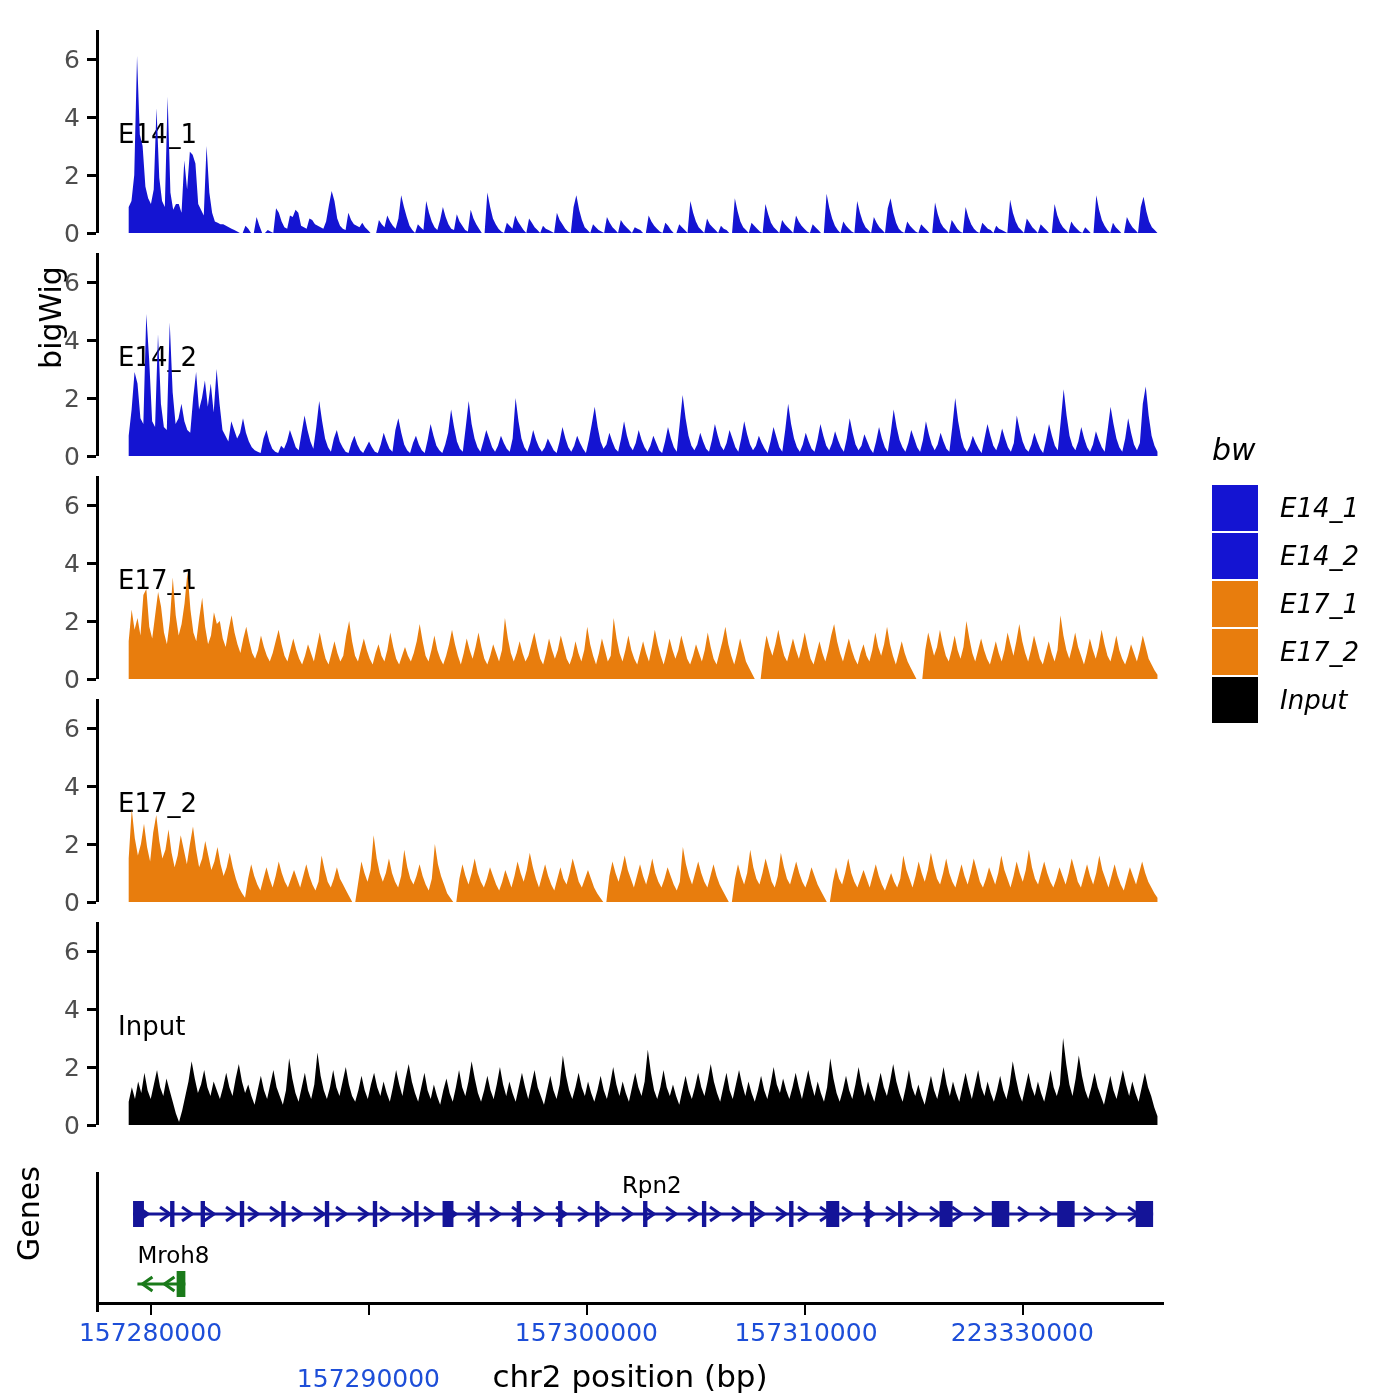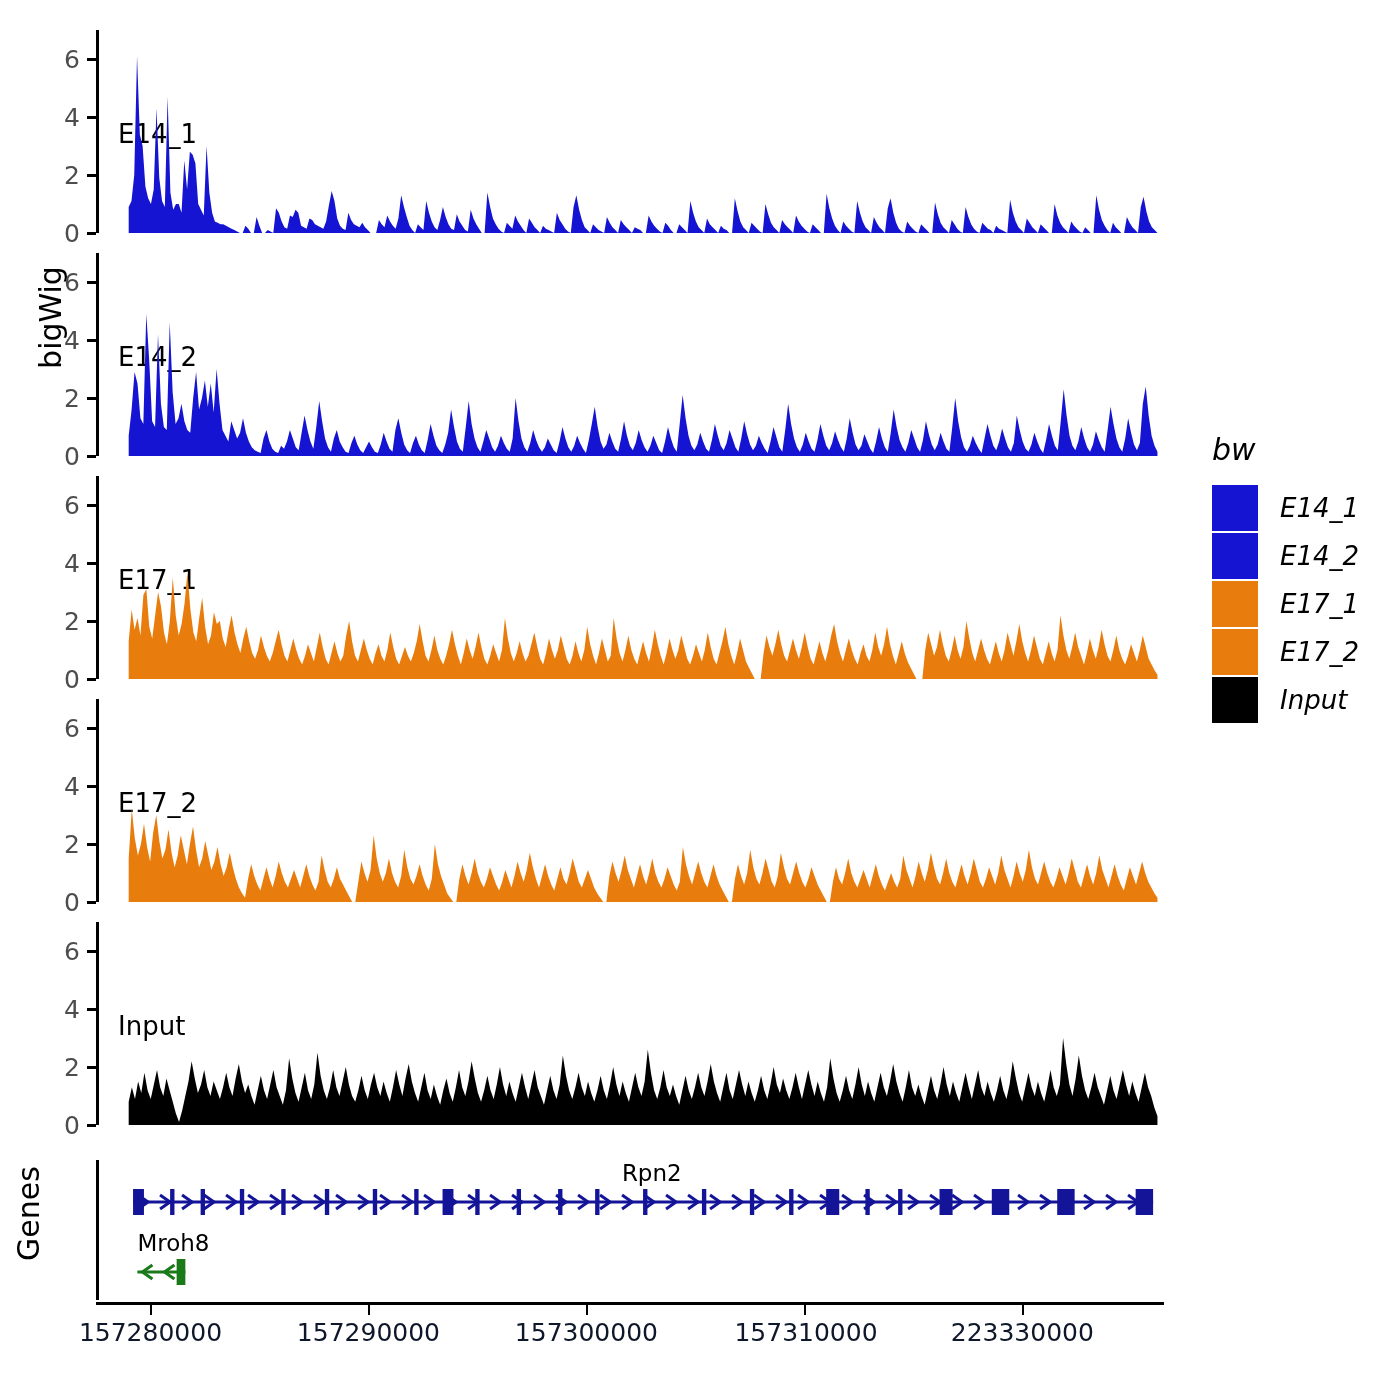--- a/index.html
+++ b/index.html
@@ -47,32 +47,32 @@
     white-space:nowrap;
   }
   .plotarea{
     position:absolute;
     top:0;left:3px;
     overflow:hidden;
   }
   .plotarea svg{display:block;}
 
   
-  #genes-panel{position:absolute;}
+  #genes-panel{position:absolute;margin-top:12px;}
   #genes-panel .spine{height:100%;}
   .genetrack{position:absolute;left:3px;top:0;}
 
   
   #xaxis{position:absolute;}
   .xline{position:absolute;left:0;top:0;height:3px;background:#000;}
   .xtick{position:absolute;top:3px;width:2px;height:10px;background:#000;}
   .xticklab{
     position:absolute;top:16px;
     transform:translateX(-50%);
-    font-size:25px;color:#0f172a;
+    font-size:25px;color:#1d4ed8;
     white-space:nowrap;
   }
   #xtitle{
     position:absolute;
     width:100%;
     text-align:center;
     font-size:31px;color:#000;
   }
 
   
@@ -264,28 +264,29 @@
           </g>
         </svg></div>
   </div>
 
   <div id="xaxis" style="left: 96px; top: 1302px; width: 1068px; height: 96px;">
     <div class="xline" style="width: 1068px;"></div>
     <div id="xticks">
         <div class="xtick" style="left: 54.4898px;"></div>
         <div class="xticklab" style="left: 54.4898px;">157280000</div>
         <div class="xtick" style="left: 272.449px;"></div>
-        <div class="xticklab" style="left: 272.449px;">157290000</div>
+        <div class="xticklab" style="left: 272.449px; margin-top: 46px;">157290000</div>
         <div class="xtick" style="left: 490.408px;"></div>
         <div class="xticklab" style="left: 490.408px;">157300000</div>
         <div class="xtick" style="left: 708.367px;"></div>
         <div class="xticklab" style="left: 710px;">157310000</div>
         <div class="xtick" style="left: 926.327px;"></div>
         <div class="xticklab" style="left: 926.327px;">223330000</div>
       </div>
+    <div id="xtitle" style="top: 56px;">chr2 position (bp)</div>
   </div>
 
   <div id="legend" style="left: 1212px; top: 432px; font-style: italic;">
     <div id="legend-title">bw</div>
     <div id="legend-items">
         <div class="legend-row">
           <div class="legend-swatch" style="background: rgb(20, 20, 210);"></div>
           <div class="legend-text">E14_1</div>
         </div>
         <div class="legend-row">

